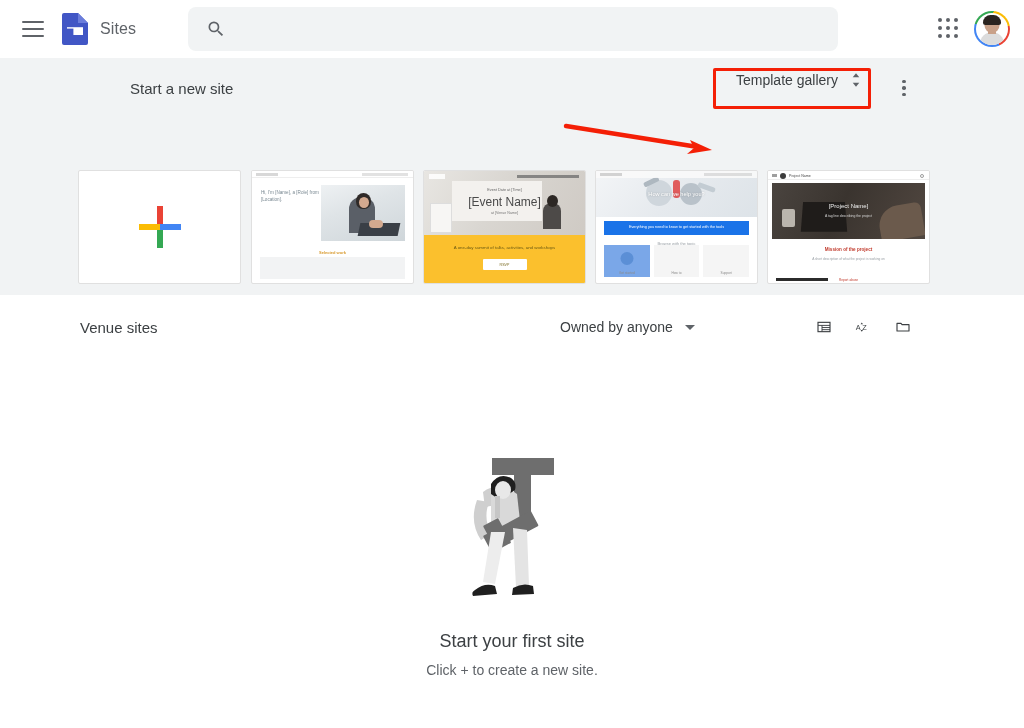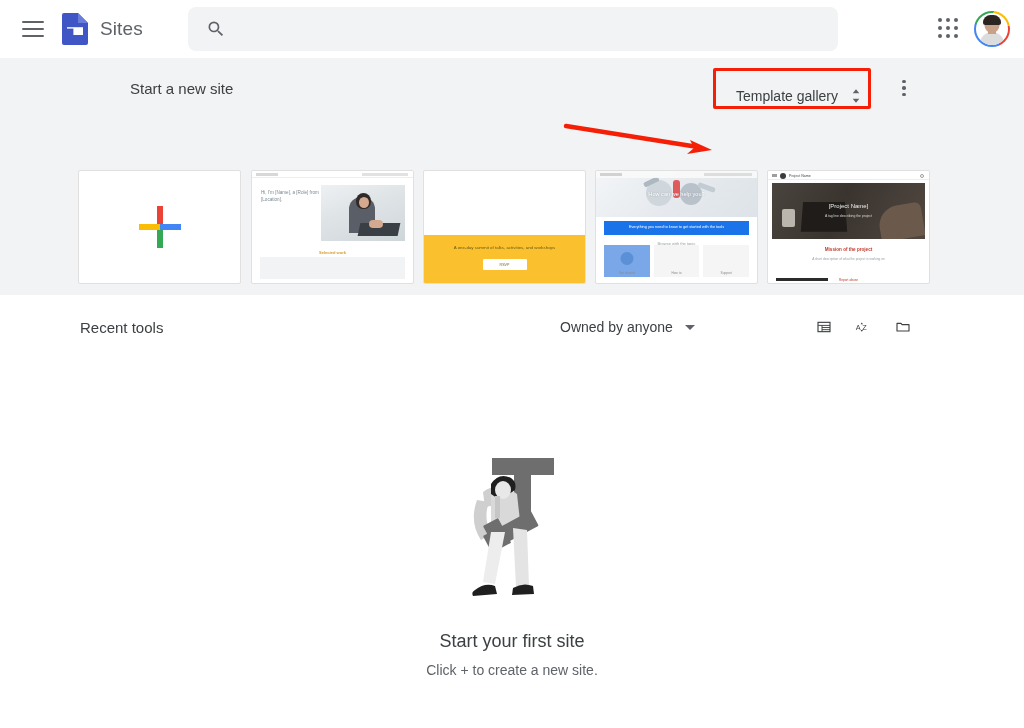--- a/index.html
+++ b/index.html
@@ -20,21 +20,21 @@
   .hamburger {
     width:22px; height:16px; margin-left:22px; margin-right:18px;
     display:flex; flex-direction:column; justify-content:space-between;
     cursor:pointer;
   }
   .hamburger span { display:block; height:2px; width:22px; background:#5f6368; border-radius:1px; }
 
   .brand { display:flex; align-items:center; }
   .sites-logo { width:26px; height:32px; margin-right:12px; }
   .brand-title {
-    font-size:19px; color:#5f6368; letter-spacing:0.1px; font-weight:400;
+    font-size:16px; color:#5f6368; letter-spacing:0.1px; font-weight:400;
   }
 
   .searchbox {
     position:absolute; left:188px; top:7px; width:650px; height:44px;
     background:#f1f3f4; border-radius:8px;
     display:flex; align-items:center;
   }
   .search-icon { margin-left:18px; margin-right:22px; width:20px; height:20px; display:block; }
   .search-input {
     border:none; outline:none; background:transparent;
@@ -82,21 +82,21 @@
     position:absolute; left:0; top:58px; width:1024px; height:237px;
     background:#f1f3f4;
   }
   .section-title {
     position:absolute; left:84px; top:22px;
     font-size:15px; color:#3c4043; font-weight:400;margin-left:46px;
   }
   .template-gallery-btn {
     position:absolute; left:722px; top:14px;
     height:32px; padding:0 12px 0 14px;
-    display:flex; align-items:flex-end; gap:12px;
+    display:flex; align-items:flex-start; gap:12px;
     background:#f1f3f4; border:none; border-radius:4px;
     font-family:"Liberation Sans", sans-serif;
     font-size:14px; color:#3c4043; cursor:pointer;
   }
   .updown-icon { width:12px; height:16px; display:block; }
 
   .kebab-btn {
     position:absolute; left:888px; top:14px;
     width:32px; height:32px; border-radius:50%;
     display:flex; flex-direction:column; align-items:center; justify-content:center;
@@ -351,20 +351,31 @@
             <div class="pf-hand"></div>
           </div>
           <div class="pf-sub">Selected work</div>
           <div class="pf-blocks"></div>
         </div>
         <div class="tpl-label">Portfolio</div>
       </div>
 
       <div class="tpl" style="left:423px;">
         <div class="tpl-thumb">
+          <div class="ev-photo">
+            <div class="ev-easel"></div>
+            <div class="ev-screen"></div>
+            <div class="ev-date">Event Date at [Time]</div>
+            <div class="ev-name">[Event Name]</div>
+            <div class="ev-loc">at [Venue Name]</div>
+            <div class="ev-speaker"></div>
+            <div class="ev-spk-head"></div>
+            <div class="ev-logo"></div>
+            <div class="ev-nav"></div>
+          </div>
           <div class="ev-yellow">
             <div class="ev-ytext">A one-day summit of talks, activities, and workshops</div>
             <div class="ev-btn">RSVP</div>
           </div>
         </div>
         <div class="tpl-label">Event</div>
       </div>
 
       <div class="tpl" style="left:595px;">
         <div class="tpl-thumb">
@@ -429,21 +440,21 @@
 
     <svg class="annot-arrow" viewBox="0 0 170 50">
       <line x1="10" y1="10" x2="142" y2="31" stroke="#f41f06" stroke-width="4.5" stroke-linecap="round"></line>
       <path d="M156 34 L134 24 L138 32 L131 38 Z" fill="#f41f06"></path>
     </svg>
   </div>
 
   <div class="annot-rect"></div>
 
   <div class="recent-header">
-    <div class="recent-title">Recent tools</div>
+    <div class="recent-title">Venue sites</div>
 
     <button class="owner-filter">
       <span>Owned by anyone</span>
       <span class="caret-down"></span>
     </button>
 
     <button class="rh-icon" id="ic-list">
       <svg viewBox="0 0 24 24" width="22" height="22">
         <rect x="3" y="5" width="18" height="14" fill="none" stroke="#3c4043" stroke-width="1.7"></rect>
         <line x1="3" y1="9.6" x2="21" y2="9.6" stroke="#3c4043" stroke-width="1.4"></line>

